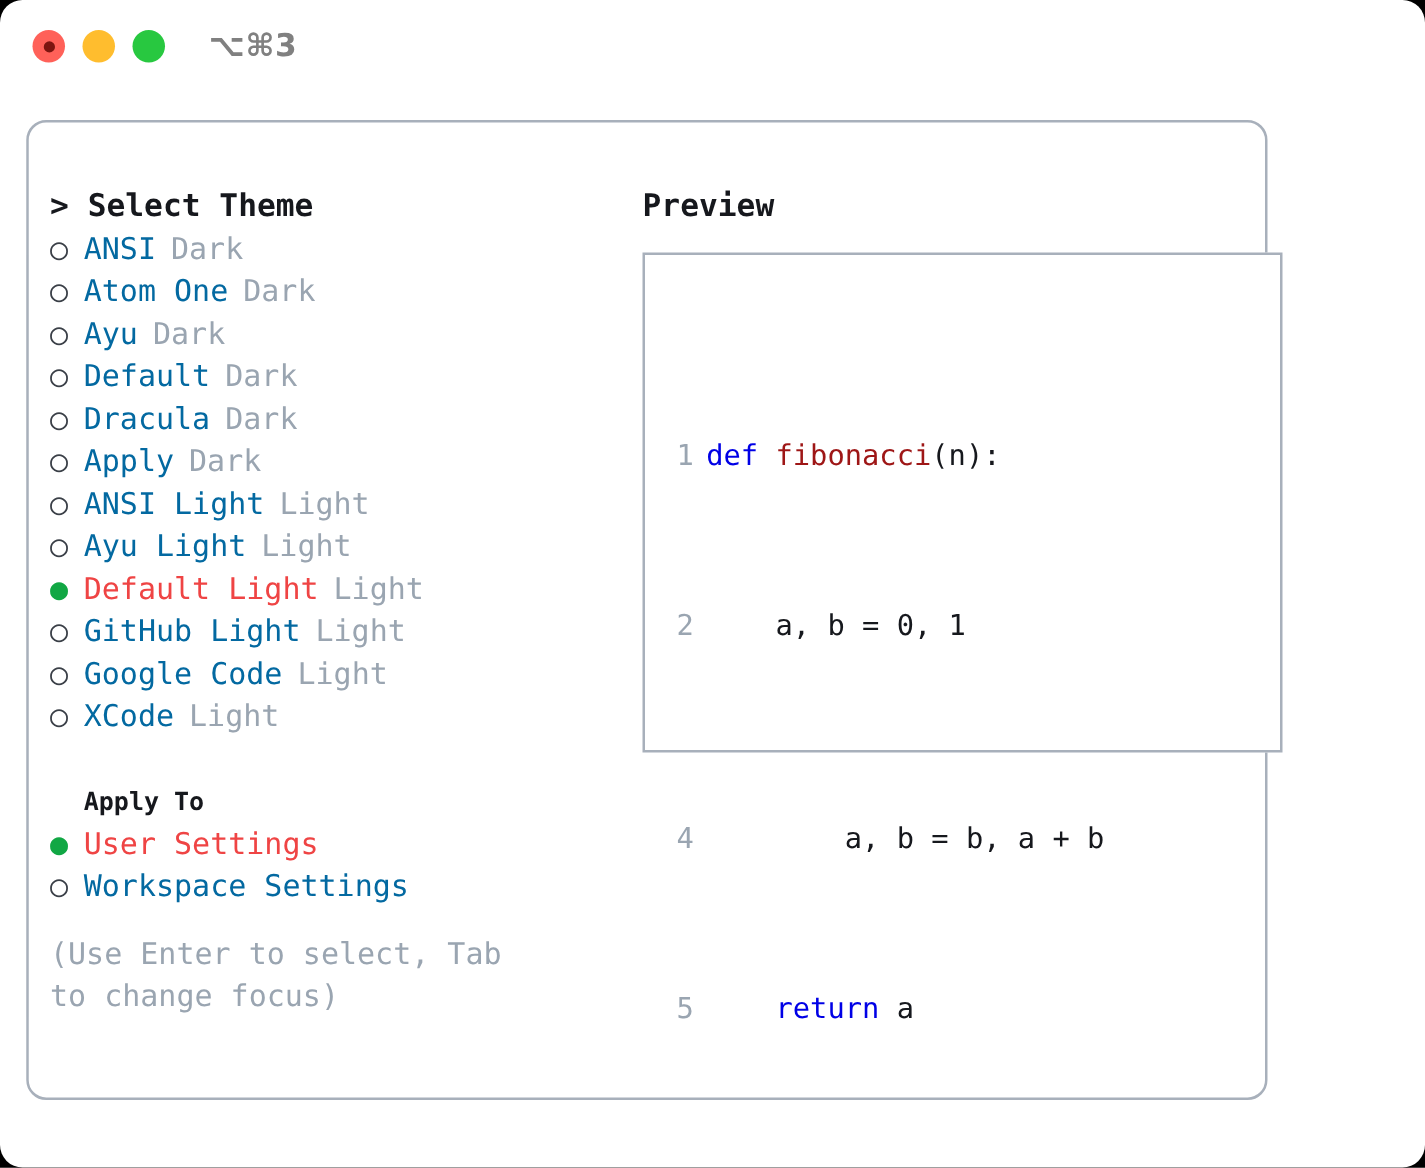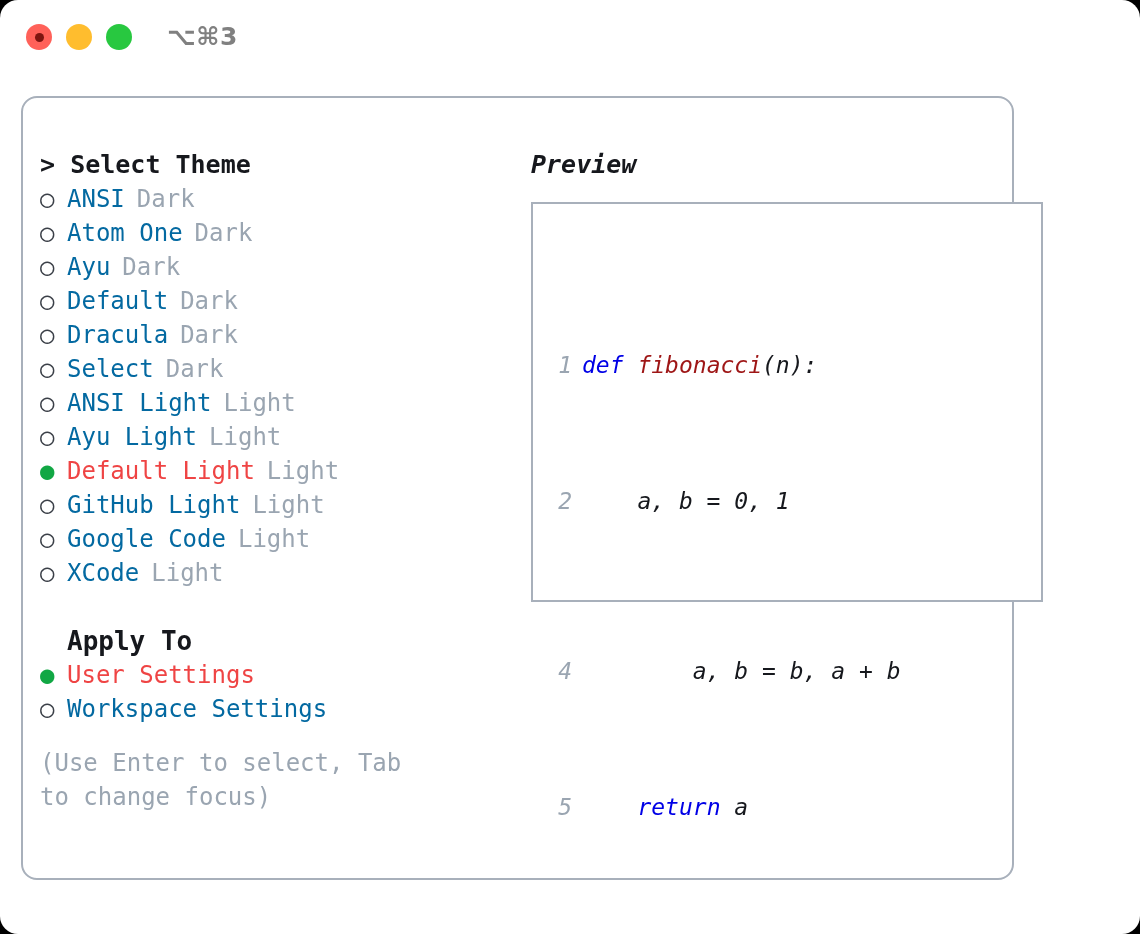--- a/index.html
+++ b/index.html
@@ -127,21 +127,21 @@
   }
   .opt.selected .marker { color: #11a744; }
   .opt-label { color: #0369a1; }
   .opt.selected .opt-label { color: #ef4444; }
   .opt-meta {
     color: #9aa5b1;
     margin-left: 12px;
   }
 
   .subhead {
-    font-size: 26px;
+    font-size: 20px;
     font-weight: bold;
     color: #16181d;
     line-height: 34px;
     height: 34px;
     padding-left: 27px;
     white-space: pre;
   }
 
   .spacer-row { height: 34px; }
 
@@ -150,24 +150,23 @@
     font-size: 24px;
     line-height: 34px;
     color: #9aa5b1;
     width: 400px;
     white-space: pre-wrap;
   }
 
   
   .right-col {
     position: absolute;
-    left: 508px;
+    left: 491px;
     top: 50px;
     width: 490px;
-    font-style: italic;
   }
   .preview-title {
     font-size: 25px;
     font-weight: bold;
     color: #16181d;
     line-height: 34px;
     white-space: pre;
   }
   .preview-box {
     margin-top: 20px;
@@ -235,21 +234,21 @@
 
           <div class="opt">
             <span class="marker">○</span><span class="opt-label">Default</span><span class="opt-meta">Dark</span>
           </div>
 
           <div class="opt">
             <span class="marker">○</span><span class="opt-label">Dracula</span><span class="opt-meta">Dark</span>
           </div>
 
           <div class="opt">
-            <span class="marker">○</span><span class="opt-label">Select</span><span class="opt-meta">Dark</span>
+            <span class="marker">○</span><span class="opt-label">Apply</span><span class="opt-meta">Dark</span>
           </div>
 
           <div class="opt">
             <span class="marker">○</span><span class="opt-label">ANSI Light</span><span class="opt-meta">Light</span>
           </div>
 
           <div class="opt">
             <span class="marker">○</span><span class="opt-label">Ayu Light</span><span class="opt-meta">Light</span>
           </div>
 

